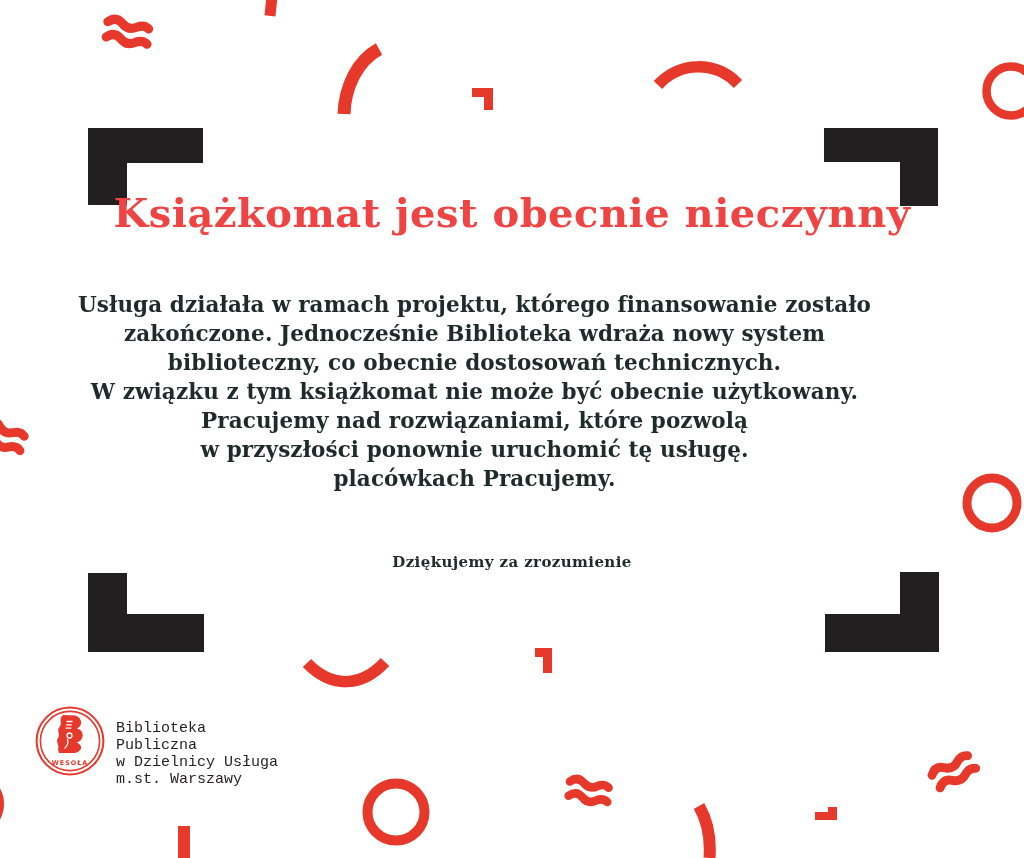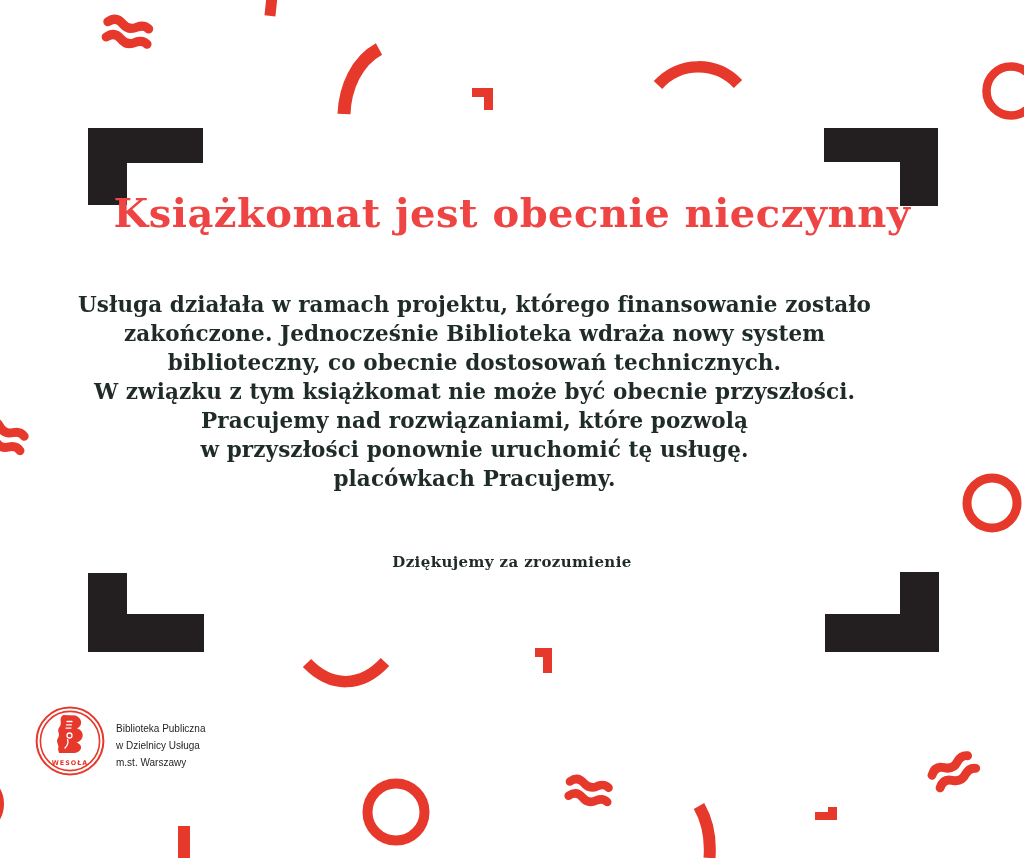--- a/index.html
+++ b/index.html
@@ -21,22 +21,22 @@
   }
   .poster-closing{
     position:absolute;left:0;top:553px;width:1024px;
     text-align:center;font-weight:bold;font-size:15px;
     color:#1F2B28;letter-spacing:.4px;
   }
   .logo-wrap{position:absolute;left:35px;top:706px;width:260px;height:70px;}
   .logo-badge{position:absolute;left:0;top:0;}
   .logo-text{
     position:absolute;left:81px;top:14px;
-    font-family:Liberation Sans, sans-serif;
-    font-size:10px;line-height:17px;color:#231F20;font-weight:500;
+    font-family:Liberation Mono, monospace;
+    font-size:15px;line-height:17px;color:#231F20;font-weight:500;
   }
 </style>
 </head>
 <body>
 
 <svg class="decor-layer" width="1024" height="858" viewBox="0 0 1024 858" xmlns="http://www.w3.org/2000/svg">
 
   <path d="M88,128 H203 V163 H127 V205 H88 Z" fill="#231F20"></path>
   <path d="M824,128 H938 V206 H900 V162 H824 Z" fill="#231F20"></path>
   <path d="M88,573 H127 V614 H204 V652 H88 Z" fill="#231F20"></path>
@@ -76,21 +76,21 @@
   <rect x="265.5" y="-3" width="11" height="19" fill="#E6382B" transform="rotate(6 271 6)"></rect>
   <rect x="178" y="826" width="12" height="33" fill="#E6382B"></rect>
 </svg>
 
 <div class="poster-title">Książkomat jest obecnie nieczynny</div>
 
 <div class="poster-body">
   <div>Usługa działała w ramach projektu, którego finansowanie zostało</div>
   <div>zakończone. Jednocześnie Biblioteka wdraża nowy system</div>
   <div>biblioteczny, co obecnie dostosowań technicznych.</div>
-  <div>W związku z tym książkomat nie może być obecnie przyszłości.</div>
+  <div>W związku z tym książkomat nie może być obecnie użytkowany.</div>
   <div>Pracujemy nad rozwiązaniami, które pozwolą</div>
   <div>w przyszłości ponownie uruchomić tę usługę.</div>
   <div>placówkach Pracujemy.</div>
 </div>
 
 <div class="poster-closing">Dziękujemy za zrozumienie</div>
 
 <div class="logo-wrap">
   <svg class="logo-badge" width="70" height="70" viewBox="0 0 70 70" xmlns="http://www.w3.org/2000/svg">
     <circle cx="35" cy="35" r="33.4" stroke="#E6382B" stroke-width="2" fill="#ffffff"></circle>

